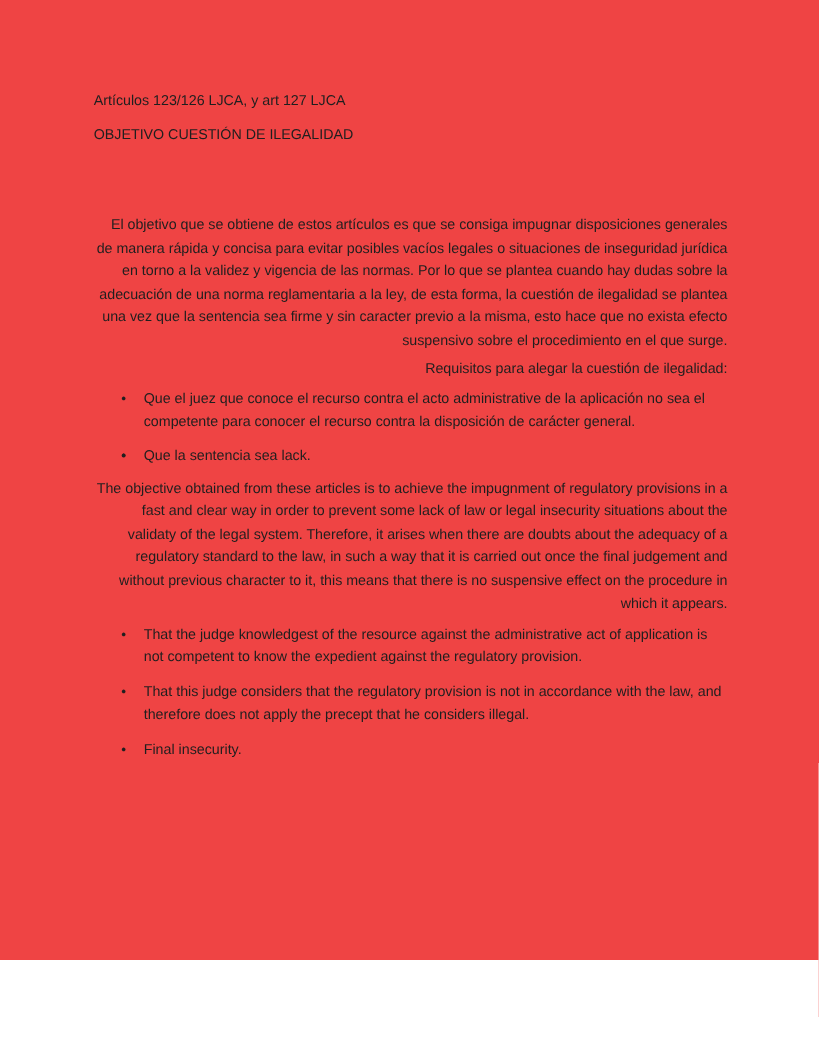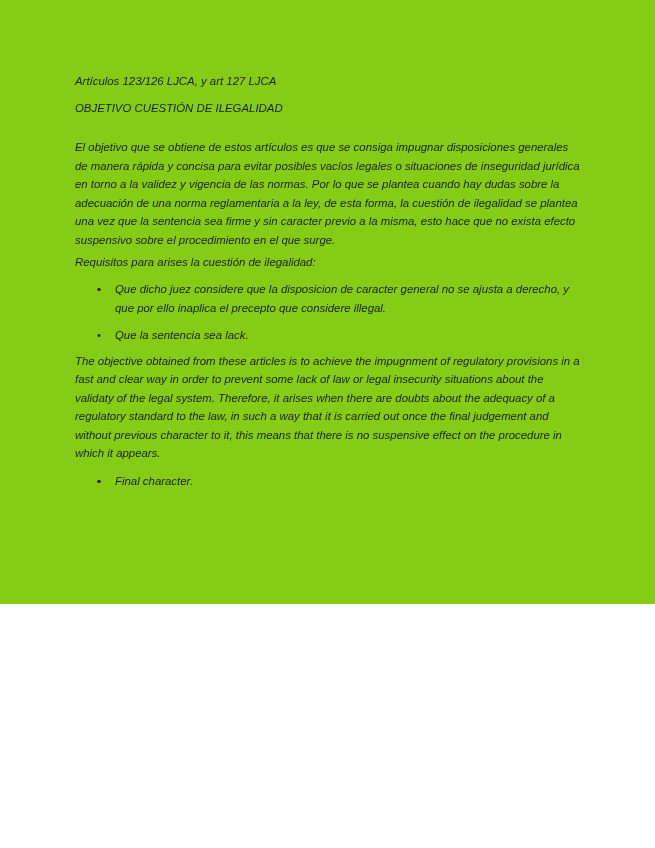--- a/index.html
+++ b/index.html
@@ -3,40 +3,39 @@
 <meta charset="utf-8">
 <style>
   html, body {
     margin: 0;
     padding: 0;
     background: #ffffff;
   }
   .page {
     position: relative;
     width: 655px;
-    height: 604px;
-    background: #84cc16;
+    height: 768px;
+    background: #ef4444;
     overflow: hidden;
-    font-style: italic;
   }
   .content {
     position: absolute;
     left: 75px;
     top: 72px;
     width: 507px;
     font-family: "Liberation Sans", sans-serif;
     font-size: 11.4px;
     line-height: 18.5px;
     color: #1f1f1f;
     text-align: left;
   }
   p { margin: 0; }
   .title    { margin-bottom: 8px; }
-  .subtitle { margin-bottom: 21px; }
-  .para     { margin-bottom: 3.5px; }
+  .subtitle { margin-bottom: 54px; }
+  .para     { margin-bottom: 3.5px; text-align: right; }
   ul.bullets {
     list-style: none;
     margin: 6px 0 7px 0;
     padding: 0;
   }
   ul.bullets li {
     position: relative;
     padding-left: 40px;
     margin-bottom: 9px;
   }
@@ -54,46 +53,48 @@
 
 <div class="page">
   <div class="content">
 
     <p class="title">Artículos 123/126 LJCA, y art 127 LJCA</p>
 
     <p class="subtitle">OBJETIVO CUESTIÓN DE ILEGALIDAD</p>
 
     <p class="para">El objetivo que se obtiene de estos artículos es que se consiga impugnar disposiciones generales de manera rápida y concisa para evitar posibles vacíos legales o situaciones de inseguridad jurídica en torno a la validez y vigencia de las normas. Por lo que se plantea cuando hay dudas sobre la adecuación de una norma reglamentaria a la ley, de esta forma, la cuestión de ilegalidad se plantea una vez que la sentencia sea firme y sin caracter previo a la misma, esto hace que no exista efecto suspensivo sobre el procedimiento en el que surge.</p>
 
-    <p class="para">Requisitos para arises la cuestión de ilegalidad:</p>
+    <p class="para">Requisitos para alegar la cuestión de ilegalidad:</p>
 
     <ul class="bullets">
       <li>
         <span class="marker">•</span>
+        <span>Que el juez que conoce el recurso contra el acto administrative de la aplicación no sea el competente para conocer el recurso contra la disposición de carácter general.</span>
       </li>
       <li>
         <span class="marker">•</span>
-        <span>Que dicho juez considere que la disposicion de caracter general no se ajusta a derecho, y que por ello inaplica el precepto que considere illegal.</span>
       </li>
       <li>
         <span class="marker">•</span>
         <span>Que la sentencia sea lack.</span>
       </li>
     </ul>
 
     <p class="para">The objective obtained from these articles is to achieve the impugnment of regulatory provisions in a fast and clear way in order to prevent some lack of law or legal insecurity situations about the validaty of the legal system. Therefore, it arises when there are doubts about the adequacy of a regulatory standard to the law, in such a way that it is carried out once the final judgement and without previous character to it, this means that there is no suspensive effect on the procedure in which it appears.</p>
 
 
     <ul class="bullets">
       <li>
         <span class="marker">•</span>
+        <span>That the judge knowledgest of the resource against the administrative act of application is not competent to know the expedient against the regulatory provision.</span>
       </li>
       <li>
         <span class="marker">•</span>
+        <span>That this judge considers that the regulatory provision is not in accordance with the law, and therefore does not apply the precept that he considers illegal.</span>
       </li>
       <li>
         <span class="marker">•</span>
-        <span>Final character.</span>
+        <span>Final insecurity.</span>
       </li>
     </ul>
 
   </div>
 </div>
 
 </body></html>

